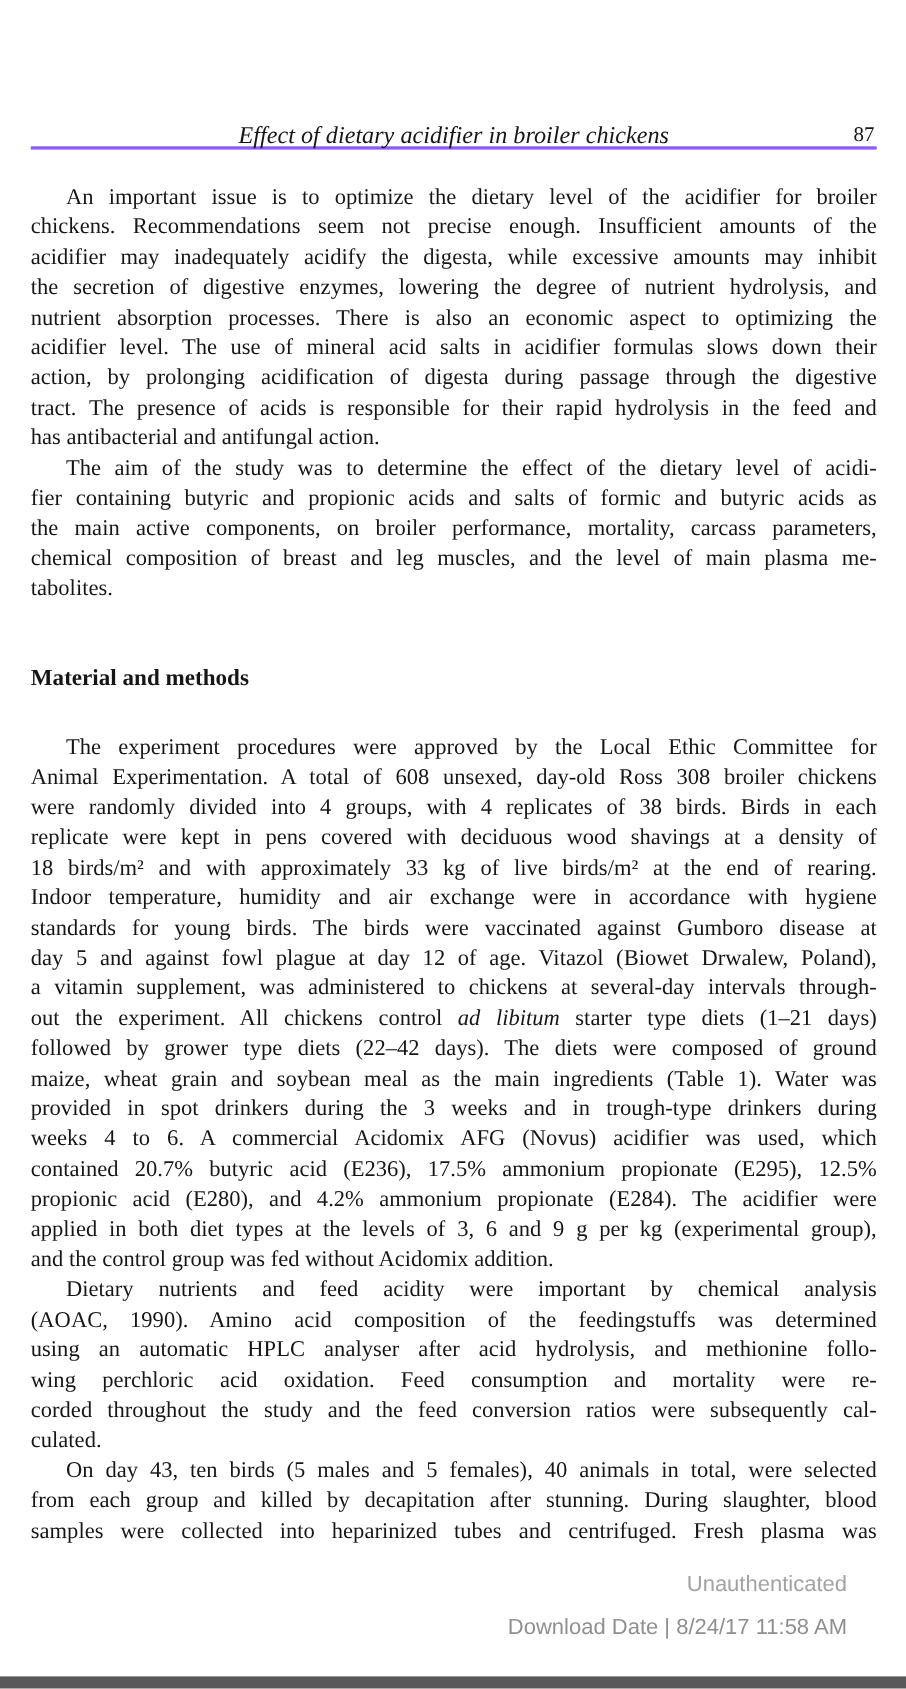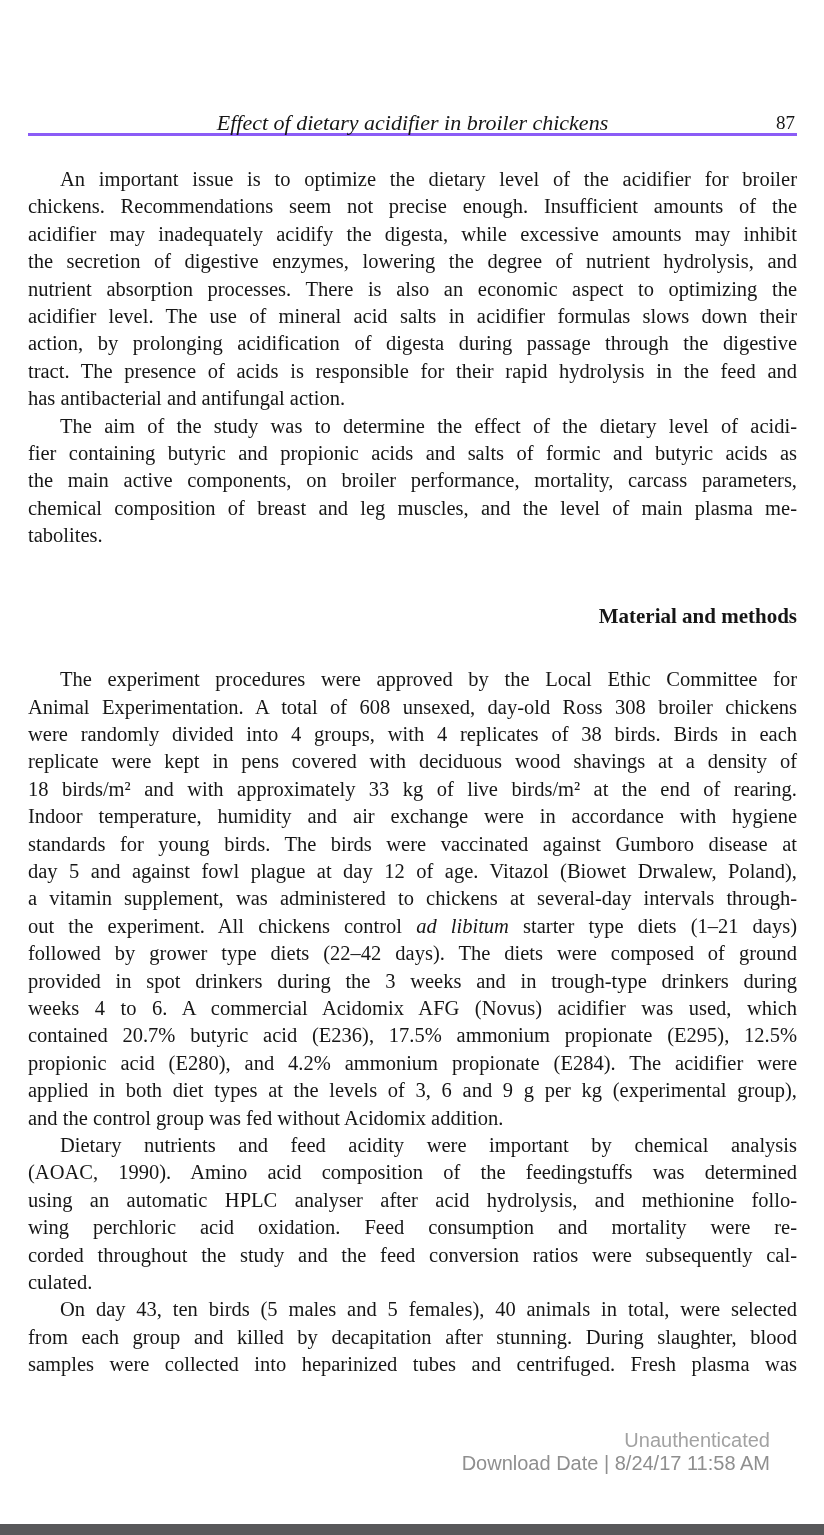--- a/index.html
+++ b/index.html
@@ -43,34 +43,34 @@
     text-align-last: justify;
   }
   .para .line:first-child { text-indent: 32px; }
   .para .line:last-child { text-align-last: left; }
   .para.cut-off .line:last-child { text-align-last: justify; }
   .para em { font-style: italic; }
   .section-heading {
     font-size: 21px;
     line-height: 27.4px;
     font-weight: bold;
-    text-align: right;
+    text-align: left;
     margin: 53px 0 36px 0;
   }
   
   .stamp {
     position: absolute;
     top: 1429px; right: 54px;
     text-align: right;
     font-family: "Liberation Sans", "DejaVu Sans", sans-serif;
     font-size: 20px;
     line-height: 23px;
   }
   .stamp-line1 { color: #a2a2a2; }
-  .stamp-line2 { color: #8f8f8f; }
+  .stamp-line2 { color: #8f8f8f; margin-top: 16px; }
   
   .bottom-bar {
     position: absolute;
     left: 0; right: 0; bottom: 0;
     height: 11px;
     background: #58585a;
   }
 </style>
 </head>
 <body>
@@ -107,20 +107,21 @@
         <div class="line"><span>Animal Experimentation. A total of 608 unsexed, day-old Ross 308 broiler chickens</span></div>
         <div class="line"><span>were randomly divided into 4 groups, with 4 replicates of 38 birds. Birds in each</span></div>
         <div class="line"><span>replicate were kept in pens covered with deciduous wood shavings at a density of</span></div>
         <div class="line"><span>18 birds/m² and with approximately 33 kg of live birds/m² at the end of rearing.</span></div>
         <div class="line"><span>Indoor temperature, humidity and air exchange were in accordance with hygiene</span></div>
         <div class="line"><span>standards for young birds. The birds were vaccinated against Gumboro disease at</span></div>
         <div class="line"><span>day 5 and against fowl plague at day 12 of age. Vitazol (Biowet Drwalew, Poland),</span></div>
         <div class="line"><span>a vitamin supplement, was administered to chickens at several-day intervals through-</span></div>
         <div class="line"><span>out the experiment. All chickens control </span><em>ad libitum</em><span> starter type diets (1–21 days)</span></div>
         <div class="line"><span>followed by grower type diets (22–42 days). The diets were composed of ground</span></div>
+        <div class="line"><span>maize, wheat grain and soybean meal as the main ingredients (Table 1). Water was</span></div>
         <div class="line"><span>provided in spot drinkers during the 3 weeks and in trough-type drinkers during</span></div>
         <div class="line"><span>weeks 4 to 6. A commercial Acidomix AFG (Novus) acidifier was used, which</span></div>
         <div class="line"><span>contained 20.7% butyric acid (E236), 17.5% ammonium propionate (E295), 12.5%</span></div>
         <div class="line"><span>propionic acid (E280), and 4.2% ammonium propionate (E284). The acidifier were</span></div>
         <div class="line"><span>applied in both diet types at the levels of 3, 6 and 9 g per kg (experimental group),</span></div>
         <div class="line"><span>and the control group was fed without Acidomix addition.</span></div>
       </div>
     <div class="para">
         <div class="line"><span>Dietary nutrients and feed acidity were important by chemical analysis</span></div>
         <div class="line"><span>(AOAC, 1990). Amino acid composition of the feedingstuffs was determined</span></div>

